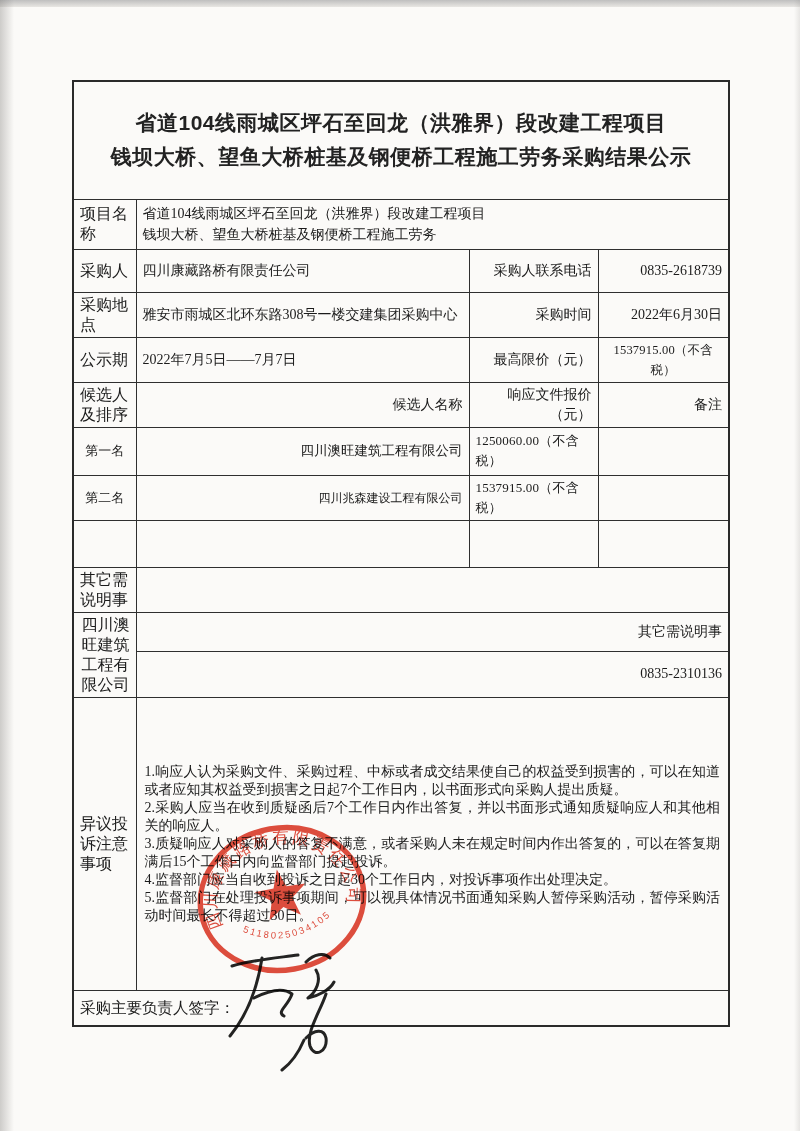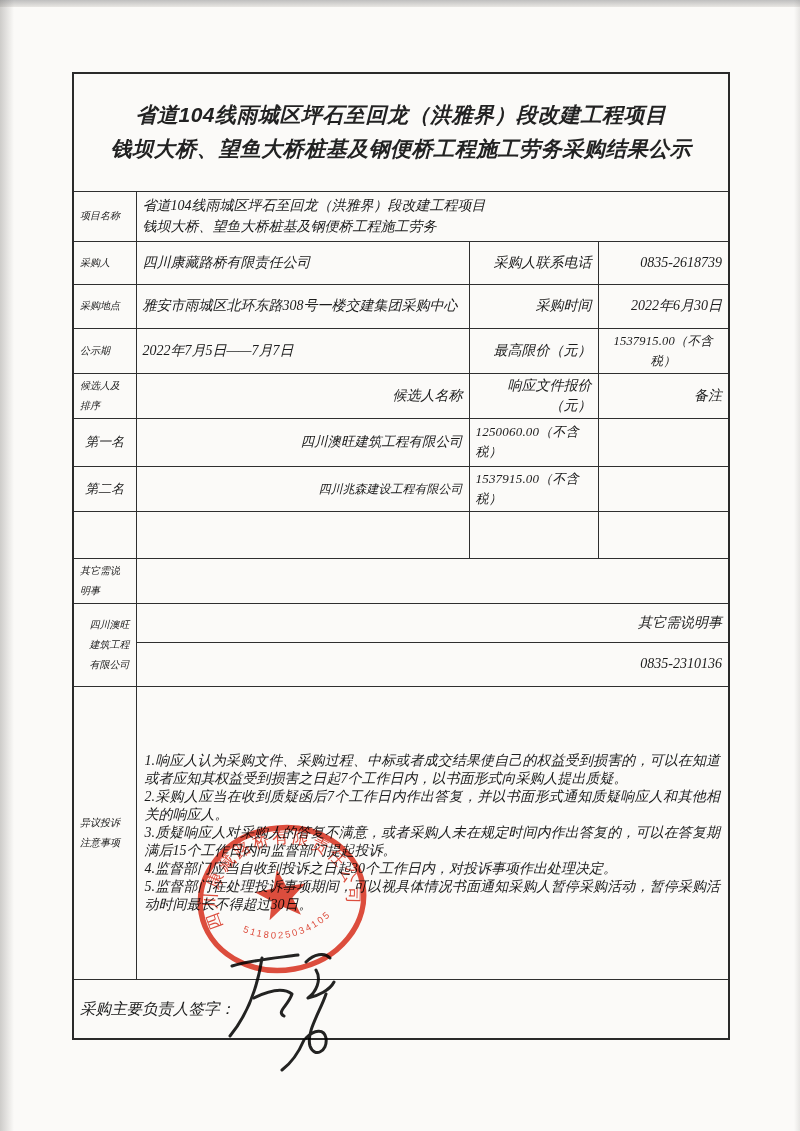--- a/index.html
+++ b/index.html
@@ -10,39 +10,38 @@
     color:#1b1b1b;
   }
   .edge-top{position:absolute;left:0;top:0;width:800px;height:7px;
     background:linear-gradient(#bfbfbf,#e8e6e3);}
   .edge-left{position:absolute;left:0;top:0;width:14px;height:1131px;
     background:linear-gradient(90deg,rgba(120,118,115,.35),rgba(120,118,115,0));}
   .edge-right{position:absolute;right:0;top:0;width:6px;height:1131px;
     background:linear-gradient(270deg,rgba(140,138,135,.18),rgba(140,138,135,0));}
 
   table.doc{
-    position:absolute;left:72px;top:72px;width:656px;
+    position:absolute;left:72px;top:80px;width:656px;
     table-layout:fixed;border-collapse:collapse;
     border:2.5px solid #2a2a2a;
     font-size:14px;
-    font-style:italic;
   }
   table.doc td{
     border:1.5px solid #2f2f2f;
     padding:2px 6px;
     vertical-align:middle;
     overflow:hidden;
     line-height:20px;
   }
   .title-cell{text-align:center;padding:10px 20px 14px 20px;}
   .title-line{
     font-family:"Liberation Sans","DejaVu Sans",sans-serif;
     font-weight:bold;font-size:21px;line-height:34px;letter-spacing:.5px;color:#222;
   }
-  .c-label{padding:2px 4px;font-size:10px;line-height:19px;}
+  .c-label{padding:2px 4px;font-size:16px;line-height:19px;}
   .center{text-align:right;}
   .left{text-align:left;}
   .val2{line-height:21px;}
   .rank{text-align:center;font-size:13px;}
   .price{font-size:13px;padding-left:7px;letter-spacing:.2px;}
   .smallval{font-size:12.5px;text-align:center;letter-spacing:.2px;padding:2px 2px;}
   .obj-item{text-align:justify;line-height:18px;font-size:14px;}
   .obj-box{padding:2px 2px;}
   .sig-cell{font-size:15.5px;padding-left:4px;}
 
@@ -154,21 +153,21 @@
       <div class="obj-box">
         <div class="obj-item">1.响应人认为采购文件、采购过程、中标或者成交结果使自己的权益受到损害的，可以在知道或者应知其权益受到损害之日起7个工作日内，以书面形式向采购人提出质疑。</div>
         <div class="obj-item">2.采购人应当在收到质疑函后7个工作日内作出答复，并以书面形式通知质疑响应人和其他相关的响应人。</div>
         <div class="obj-item">3.质疑响应人对采购人的答复不满意，或者采购人未在规定时间内作出答复的，可以在答复期满后15个工作日内向监督部门提起投诉。</div>
         <div class="obj-item">4.监督部门应当自收到投诉之日起30个工作日内，对投诉事项作出处理决定。</div>
         <div class="obj-item">5.监督部门在处理投诉事项期间，可以视具体情况书面通知采购人暂停采购活动，暂停采购活动时间最长不得超过30日。</div>
       </div>
     </td>
   </tr>
 
-  <tr style="height:60px">
+  <tr style="height:36px">
     <td colspan="4" class="sig-cell">采购主要负责人签字：</td>
   </tr>
 </tbody>
   </table>
 
 <svg class="stamp" viewBox="0 0 184 162">
   <g transform="rotate(-10 92 81)">
     <ellipse cx="92" cy="81" rx="82" ry="71" fill="none" stroke-width="5.5" stroke="#dd3a29"></ellipse>
     <polygon points="92,51 98.5,69.1 117.7,69.7 102.5,81.4 107.9,99.8 92,89 76.1,99.8 81.5,81.4 66.3,69.7 85.5,69.1" fill="#dd3a29"></polygon>
     <path id="sealArcTop" d="M 30,100.2 A 66,56 0 1 1 154,100.2" fill="none"></path>

